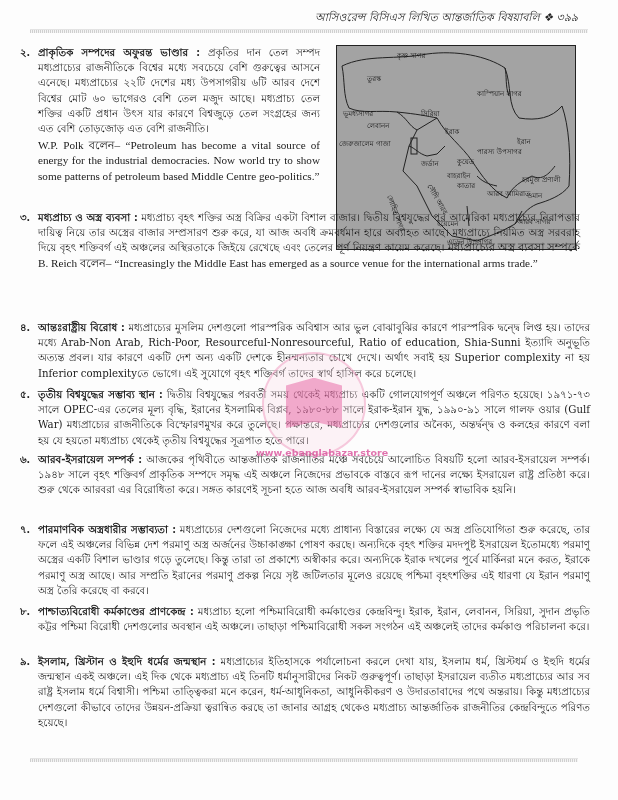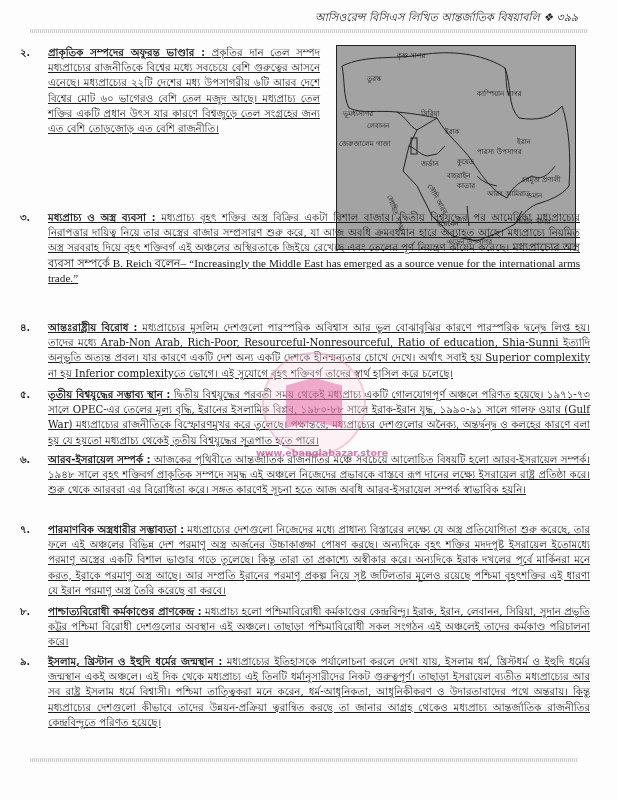--- a/index.html
+++ b/index.html
@@ -16,21 +16,21 @@
   }
   .rule {
     position: absolute; left: 28px; right: 30px; height: 3px;
     background: repeating-linear-gradient(90deg, #cfcfcf 0 1px, #f4f4f4 1px 2px);
     border-top: 1px solid #e3e3e3;
   }
   .rule.top { top: 29px; left: 30px; }
   .rule.bottom { top: 758px; left: 30px; right: 40px; }
   .item { position: absolute; left: 20px; font-size: 10.2px; line-height: 15.2px; }
   .num { position: absolute; left: 0; width: 16px; font-weight: bold; }
-  .body-text { margin-left: 28px; text-align: justify; text-decoration: underline; }
+  .body-text { margin-left: 18px; text-align: justify; }
   .head { font-weight: bold; }
   .eng { font-family: "Liberation Serif", serif; font-size: 11.2px; }
   .map-box {
     position: absolute; left: 336px; top: 45px; width: 238px; height: 203px;
     border: 1.5px solid #222; background: #a3a3a3;
   }
   .map-box svg { width: 100%; height: 100%; display: block; }
   .map-label { font-size: 7px; font-family: "DejaVu Sans", sans-serif; fill: #111; }
   .caption {
     position: absolute; left: 336px; top: 252px; width: 242px; text-align: center;
@@ -95,20 +95,24 @@
       <text class="map-label" x="100" y="180">ইয়েমেন</text>
       <text class="map-label" x="110" y="198">এডেন উপসাগর</text>
     </svg>
   </div>
 
   <div class="item" style="top:45px; width:300px;">
     <span class="num">২.</span>
     <div class="body-text">
       <span class="head">প্রাকৃতিক সম্পদের অফুরন্ত ভাণ্ডার :</span>
       <span>প্রকৃতির দান তেল সম্পদ মধ্যপ্রাচ্যের রাজনীতিকে বিশ্বের মধ্যে সবচেয়ে বেশি গুরুত্বের আসনে এনেছে। মধ্যপ্রাচ্যের ২২টি দেশের মধ্য উপসাগরীয় ৬টি আরব দেশে বিশ্বের মোট ৬০ ভাগেরও বেশি তেল মজুদ আছে। মধ্যপ্রাচ্য তেল শক্তির একটি প্রধান উৎস যার কারণে বিশ্বজুড়ে তেল সংগ্রহের জন্য এত বেশি তোড়জোড় এত বেশি রাজনীতি।</span>
+      <div style="margin-top:2px;">
+        <span class="eng">W.P. Polk বলেন–</span>
+        <span class="eng">“Petroleum has become a vital source of energy for the industrial democracies. Now world try to show some patterns of petroleum based Middle Centre geo-politics.”</span>
+      </div>
     </div>
   </div>
 
   <div class="item" style="top:210px; width:560px;">
     <span class="num">৩.</span>
     <div class="body-text">
       <span class="head">মধ্যপ্রাচ্য ও অস্ত্র ব্যবসা :</span>
       <span>মধ্যপ্রাচ্য বৃহৎ শক্তির অস্ত্র বিক্রির একটা বিশাল বাজার। দ্বিতীয় বিশ্বযুদ্ধের পর আমেরিকা মধ্যপ্রাচ্যের নিরাপত্তার দায়িত্ব নিয়ে তার অস্ত্রের বাজার সম্প্রসারণ শুরু করে, যা আজ অবধি ক্রমবর্ধমান হারে অব্যাহত আছে। মধ্যপ্রাচ্যে নিয়মিত অস্ত্র সরবরাহ দিয়ে বৃহৎ শক্তিবর্গ এই অঞ্চলের অস্থিরতাকে জিইয়ে রেখেছে এবং তেলের পূর্ণ নিয়ন্ত্রণ কায়েম করেছে।</span>
       <span class="eng">মধ্যপ্রাচ্যের অস্ত্র ব্যবসা সম্পর্কে B. Reich বলেন–</span>
       <span class="eng">“Increasingly the Middle East has emerged as a source venue for the international arms trade.”</span>

